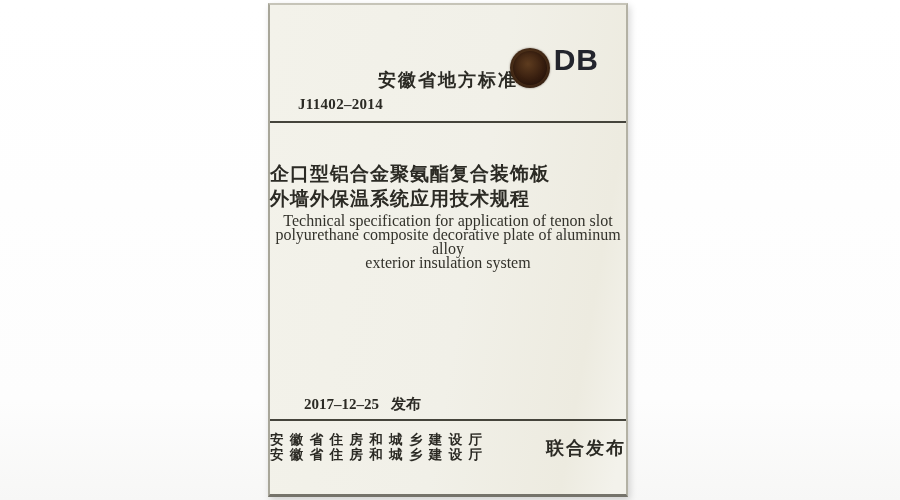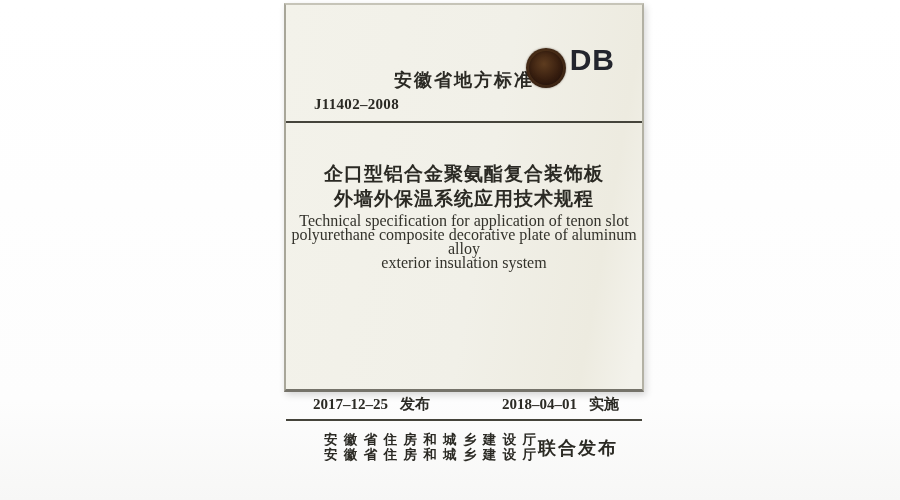--- a/index.html
+++ b/index.html
@@ -8,22 +8,22 @@
     font-family: "Liberation Serif", "DejaVu Serif", serif;
     background: #ffffff;
   }
   .stage {
     position: relative;
     width: 900px; height: 500px;
     background: linear-gradient(180deg, #ffffff 0%, #fdfdfd 80%, #f7f7f6 100%);
   }
   .book-cover {
     position: absolute;
-    left: 284px; top: 3px;
-    width: 360px; height: 389px;
+    left: 268px; top: 3px;
+    width: 360px; height: 494px;
     background: linear-gradient(100deg, #f3f2ea 0%, #f1f0e8 55%, #edebe0 85%, #f3f2eb 97%);
     border-top: 2px solid #c6c4b8;
     border-left: 2px solid #a8a699;
     border-right: 2px solid #b3b1a4;
     border-bottom: 3px solid #75736a;
     box-shadow: 2px 3px 7px rgba(0,0,0,0.16);
     color: #2b2a24;
   }
   .standard-type {
     position: absolute;
@@ -58,50 +58,48 @@
     justify-content: space-between;
     font-size: 15px; font-weight: bold;
     letter-spacing: 0.3px;
   }
   .rule { position: absolute; left: 0; right: 0; height: 2px; background: #45443b; }
   .rule-header { top: 116px; }
   .rule-publish { top: 414px; }
   .title-cn {
     position: absolute;
     left: 0; right: 0; top: 156px;
-    text-align: center;
     font-size: 19px; line-height: 25px;
     font-weight: bold;
     letter-spacing: 1px;
   }
   .title-en {
     position: absolute;
     left: 0; right: 0; top: 209px;
     text-align: center;
     font-size: 16px; line-height: 14px;
     font-weight: normal;
     color: #33322b;
   }
   .dates-row {
     position: absolute;
     left: 0; right: 0; top: 390px;
-    padding: 0 23px 0 27px;
+    padding: 0 23px 0 34px;
     display: flex;
     justify-content: space-between;
     font-size: 15px; font-weight: bold;
   }
   .date-group .gap { display: inline-block; width: 12px; }
   .publisher-block {
     position: absolute;
     left: 0; right: 0; top: 428px;
     display: flex;
-    justify-content: center;
+    justify-content: space-between;
     align-items: center;
     gap: 2px;
-    margin-left: 14px;
   }
   .publisher-lines {
     width: 212px;
     font-size: 13.5px; line-height: 14.5px;
     font-weight: bold;
   }
   .publisher-line {
     text-align: justify;
     text-align-last: justify;
   }
@@ -118,43 +116,40 @@
 <div class="stage">
   <div class="book-cover">
 
     <div class="standard-type">安徽省地方标准</div>
 
     <div class="seal"></div>
 
     <div class="db-logo">DB</div>
 
     <div class="numbers-row">
-      <span>J11402–2008</span>
+      <span>J11402–2014</span>
     </div>
 
     <div class="rule rule-header"></div>
 
     <div class="title-cn">
       <div>企口型铝合金聚氨酯复合装饰板</div>
       <div>外墙外保温系统应用技术规程</div>
     </div>
 
     <div class="title-en">
       <div>Technical specification for application of tenon slot</div>
       <div>polyurethane composite decorative plate of aluminum alloy</div>
       <div>exterior insulation system</div>
     </div>
 
     <div class="dates-row">
       <span class="date-group">
         <span>2017–12–25</span><span class="gap"></span><span>发布</span>
       </span>
-      <span class="date-group">
-        <span>2018–04–01</span><span class="gap"></span><span>实施</span>
-      </span>
     </div>
 
     <div class="rule rule-publish"></div>
 
     <div class="publisher-block">
       <div class="publisher-lines">
         <div class="publisher-line">安徽省住房和城乡建设厅</div>
         <div class="publisher-line">安徽省住房和城乡建设厅</div>
       </div>
       <div class="joint-label">联合发布</div>

